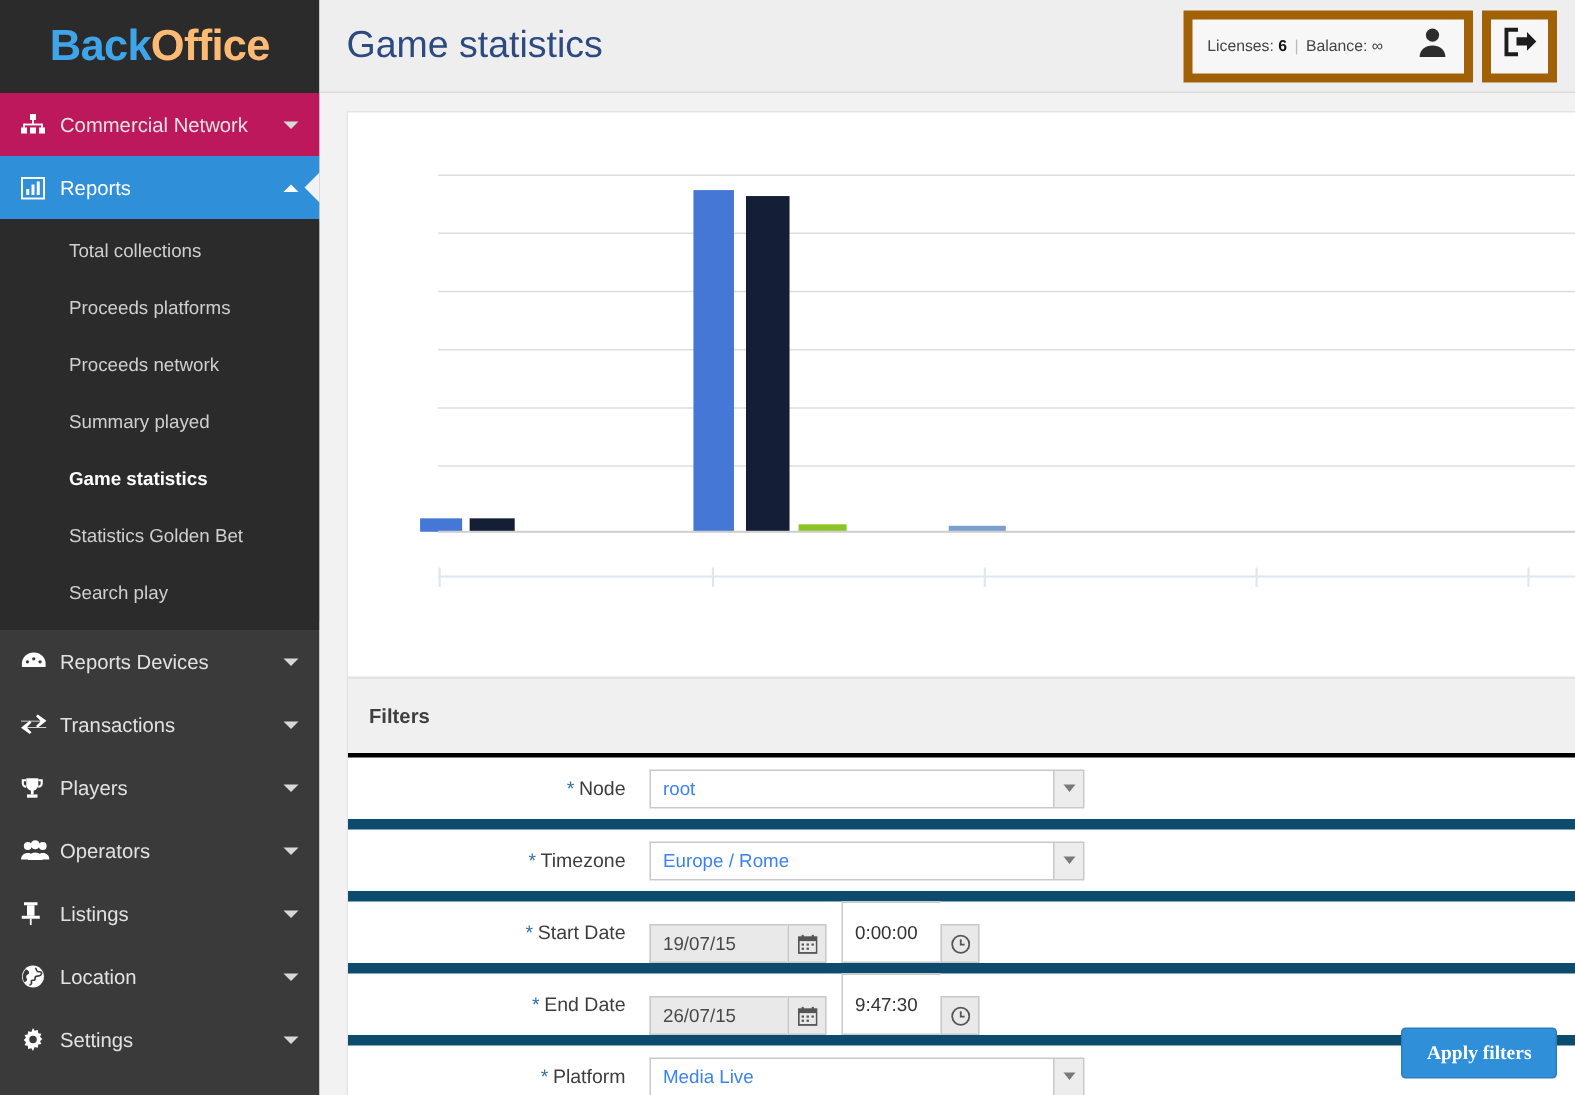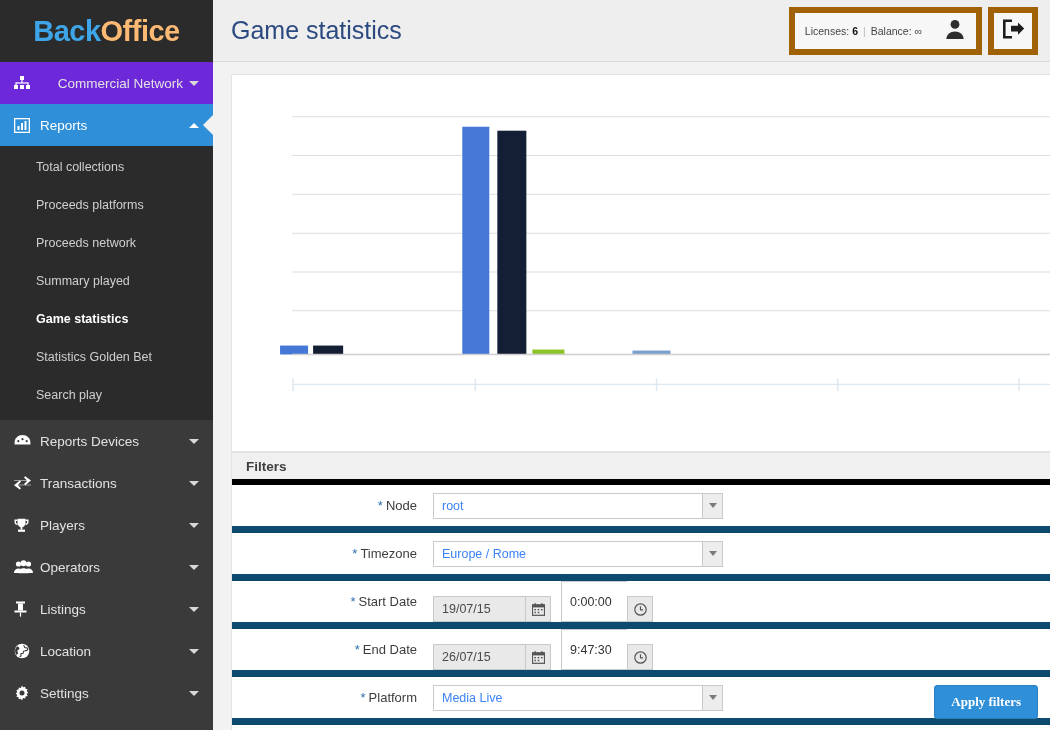--- a/index.html
+++ b/index.html
@@ -27,21 +27,21 @@
     font-size: 29px; font-weight: bold; letter-spacing: -0.5px;
     color: #3ea5e8;
   }
   .brand-text .b2 { color: #fdba74; }
 
   .nav-item {
     height: 42px; display: flex; align-items: center;
     padding: 0 14px; color: #e2e2e2; font-size: 13.5px;
     position: relative; cursor: pointer;
   }
-  .nav-item.top { background: #6d28d9; text-align: right; }
+  .nav-item.top { background: #be185d; }
   .nav-item.active { background: #2f8fd8; color: #fff; }
   .nav-ico {
     width: 26px; flex: 0 0 26px; display: flex; align-items: center;
     justify-content: flex-start; color: #ffffff;
   }
   .nav-ico svg { display: block; }
   .nav-label { flex: 1 1 auto; white-space: nowrap; }
   .caret {
     width: 0; height: 0; margin-left: 6px;
     border-left: 5px solid transparent; border-right: 5px solid transparent;
@@ -49,21 +49,21 @@
   .caret.down { border-top: 5px solid #d8d8d8; }
   .caret.up { border-bottom: 5px solid #ffffff; }
   .active-arrow {
     position: absolute; right: -1px; top: 50%; transform: translateY(-50%);
     width: 0; height: 0;
     border-top: 11px solid transparent; border-bottom: 11px solid transparent;
     border-right: 11px solid #f2f2f2;
   }
   .sub-item {
     height: 38px; display: flex; align-items: center;
-    padding-left: 36px; color: #cfcfcf; font-size: 12.5px;
+    padding-left: 46px; color: #cfcfcf; font-size: 12.5px;
     background: #2b2b2b; cursor: pointer;
   }
   .sub-item.selected { color: #ffffff; font-weight: bold; }
   .sub-wrap { background: #2b2b2b; padding: 2px 0 6px 0; }
 
   
   #main { flex: 1 1 auto; height: 730px; background: #f2f2f2; position: relative; overflow: hidden; }
   #topbar {
     height: 62px; background: #eeeeee; border-bottom: 1px solid #dcdcdc;
     display: flex; align-items: center; padding: 0 12px 0 18px;
@@ -92,21 +92,21 @@
   }
   .legend-swatch { width: 20px; height: 13px; border-radius: 2px; flex: 0 0 20px; }
   .legend-label { font-size: 11px; color: #333; }
 
   
   #filters-card {
     position: absolute; left: 18px; top: 452px; right: -1px; bottom: -1px;
     background: #ffffff; border: 1px solid #e0e4e6;
   }
   #filters-head {
-    height: 32px; background: #f0f0f0; border-bottom: 6px solid #000000;
+    height: 52px; background: #f0f0f0; border-bottom: 3px solid #000000;
     display: flex; align-items: center; padding: 0 14px;
     font-size: 13.5px; font-weight: bold; color: #3f3f3f;
   }
   .frow {
     display: flex; align-items: center; height: 48px;
     border-bottom: 7px solid #0c4a6e; padding-left: 6px;
   }
   .flabel {
     width: 195px; flex: 0 0 195px; text-align: right; padding-right: 16px;
     font-size: 13px; color: #3d3d3d; white-space: nowrap;

